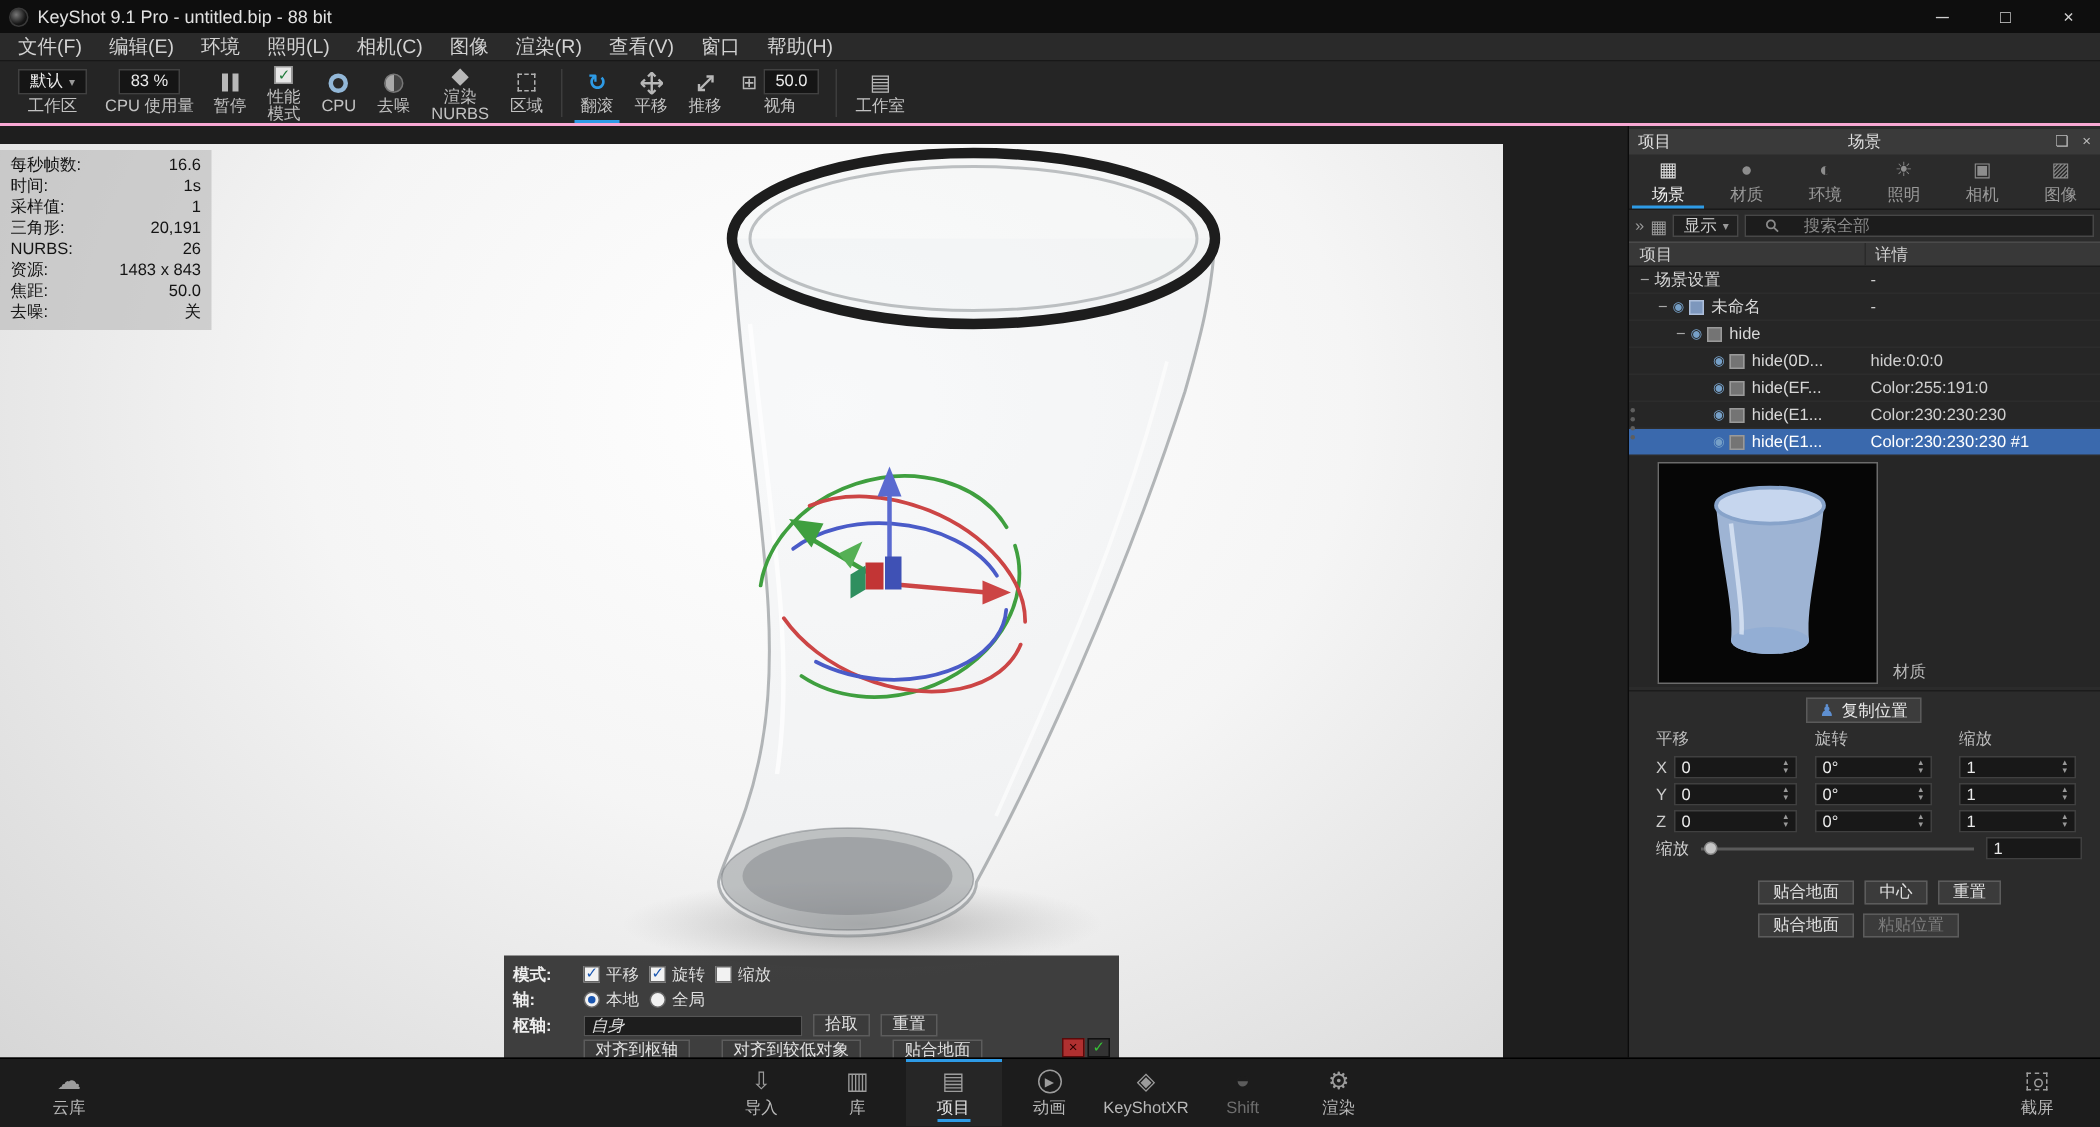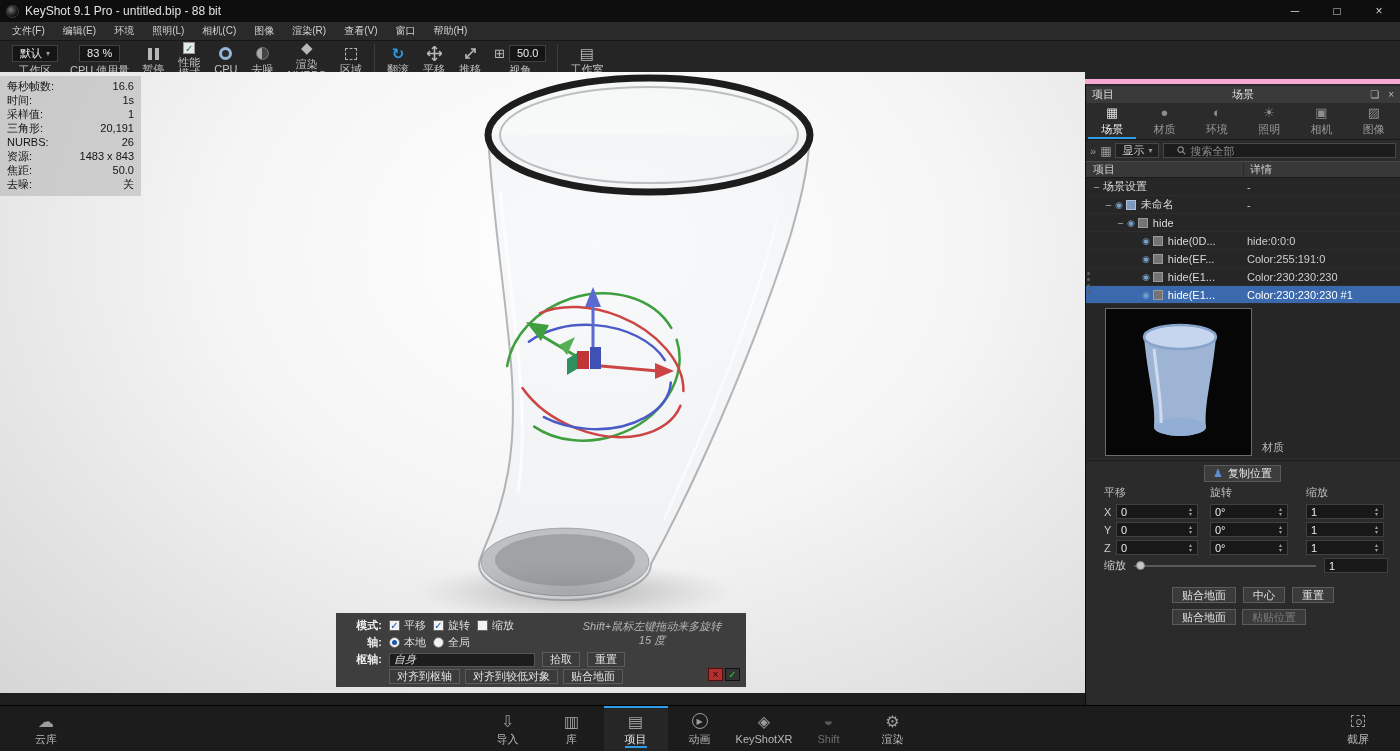--- a/index.html
+++ b/index.html
@@ -6,47 +6,47 @@
   html,body{width:1400px;height:751px}
   body{position:relative;background:#1e1e1e;overflow:hidden;color:#c8c8c8}
   i{font-style:normal}
   
   .titlebar{position:absolute;left:0;top:0;width:100%;height:22px;background:#0e0e0e;display:flex;align-items:center;padding:0 0 0 6px;gap:6px}
   .applogo{width:13px;height:13px;border-radius:50%;background:radial-gradient(circle at 35% 35%,#777 0%,#181818 60%,#000 100%);border:1px solid #3a3a3a}
   .apptitle{font-size:12px;color:#e2e2e2}
   .wincontrols{margin-left:auto;display:flex;height:22px}
   .wincontrols span{width:42px;display:flex;align-items:center;justify-content:center;font-size:12px;color:#cfcfcf}
   .menubar{position:absolute;left:0;top:22px;width:100%;height:19px;background:#2a2a2a;display:flex;align-items:center;padding-left:3px;border-bottom:1px solid #181818}
-  .menubar span{padding:0 9px;font-size:10px;color:#d2d2d2;cursor:default}
-  .toolbar{position:absolute;left:0;top:41px;width:100%;height:43px;background:#252525;border-bottom:5px solid #f9a8d4;display:flex;align-items:center;padding-left:6px}
+  .menubar span{padding:0 9px;font-size:13px;color:#d2d2d2;cursor:default}
+  .toolbar{position:absolute;left:0;top:41px;width:100%;height:43px;background:#252525;border-bottom:2px solid #f9a8d4;display:flex;align-items:center;padding-left:6px}
   .tbg{display:flex;flex-direction:column;align-items:center;justify-content:center;gap:3px;padding:0 6px;height:100%}
   .tbg .lbl,.tbi .lbl{font-size:11px;color:#c2c2c2;line-height:11px;text-align:center;white-space:nowrap}
   .valbox{background:#151515;border:1px solid #414141;color:#eaeaea;font-size:11px;padding:0 7px;height:17px;line-height:15px;display:flex;align-items:center;gap:4px}
   .valbox .dd{font-size:8px;color:#999}
   .tbi{display:flex;flex-direction:column;align-items:center;justify-content:center;gap:2px;padding:0 7px;height:100%;position:relative}
   .tbi .ic{height:17px;display:flex;align-items:center;justify-content:center;font-size:15px;color:#b8b8b8}
   .tbi.active .ic{color:#2e9be6;font-weight:bold}
   .tbi.active::after{content:"";position:absolute;left:3px;right:3px;bottom:0;height:2px;background:#2e9be6}
   .tsep{width:1px;height:32px;background:#3d3d3d;margin:0 5px}
   .pausebars{display:flex;gap:3px}.pausebars i{display:block;width:4px;height:12px;background:#b8b8b8}
   .perfbox{width:12px;height:12px;border:1px solid #999;background:#e8e8e8;color:#1f7a3a;font-size:10px;line-height:11px;text-align:center}
   .cpucirc{width:13px;height:13px;border-radius:50%;border:3px solid #93b8d8;background:#2a2a2a}
   .halfcirc{width:13px;height:13px;border-radius:50%;background:linear-gradient(90deg,#aaa 50%,#444 50%);border:1px solid #777}
   .dashbox{width:12px;height:12px;border:1px dashed #b0b0b0}
   .panicon line,.panicon path{stroke:#b8b8b8;stroke-width:1.6}
   
-  .viewport{position:absolute;left:0;top:72px;width:1085px;height:621px;background:radial-gradient(ellipse at 55% 28%,#ffffff 0%,#f5f5f5 45%,#d6d6d6 100%);overflow:hidden}
+  .viewport{position:absolute;left:0;top:96px;width:1002px;height:621px;background:radial-gradient(ellipse at 55% 28%,#ffffff 0%,#f5f5f5 45%,#d6d6d6 100%);overflow:hidden}
   .cupsvg,.gizmo{position:absolute}
   .gizmo{left:455px;top:195px}
   .stats{position:absolute;left:0;top:4px;width:141px;background:rgba(178,178,178,0.55);padding:3px 7px 5px 7px;font-size:11px;color:#141414;font-family:"DejaVu Sans Mono","Liberation Mono",monospace}
   .srow{display:flex;justify-content:space-between;line-height:14px;gap:6px}
   
   .moveovl{position:absolute;left:336px;top:541px;width:410px;height:74px;background:rgba(43,43,43,0.9);font-size:11px;color:#dedede;padding:4px 6px}
   .morow{display:flex;align-items:center;height:17px;gap:7px}
-  .molbl{width:40px;text-align:right;font-weight:bold;color:#eee;flex:none}
+  .molbl{width:40px;text-align:left;font-weight:bold;color:#eee;flex:none}
   .mopt{display:flex;align-items:center;gap:4px}
   .cb{width:11px;height:11px;background:#f2f2f2;border:1px solid #666;color:#1a56b0;font-size:10px;line-height:10px;text-align:center;flex:none}
   .cb.off{color:transparent}
   .radio{width:11px;height:11px;border-radius:50%;background:#f2f2f2;border:1px solid #666;position:relative;flex:none}
   .radio.on::after{content:"";position:absolute;left:2px;top:2px;width:5px;height:5px;border-radius:50%;background:#1a56b0}
   .hint{position:absolute;right:10px;top:6px;width:168px;text-align:center;font-style:italic;color:#b5b5b5;line-height:14px}
   .pivotinput{width:146px;height:14px;background:#1d1d1d;border:1px solid #555;color:#ddd;font-style:italic;font-size:11px;padding:0 4px;font-family:inherit}
   .mbtn{background:#3b3b3b;border:1px solid #5c5c5c;color:#e2e2e2;font-size:11px;height:15px;line-height:13px;padding:0 7px;white-space:nowrap}
   .confbtns{position:absolute;right:6px;bottom:6px;display:flex;gap:2px}
   .rbtn{width:15px;height:13px;background:#b03030;color:#2a0000;font-size:10px;text-align:center;line-height:12px;border:1px solid #5a0a0a}
@@ -62,21 +62,21 @@
   .ptab .ic{font-size:13px;color:#8d8d8d;height:15px;line-height:15px}
   .ptab .lbl{font-size:11px;color:#9a9a9a}
   .ptab.active .ic{color:#dcdcdc}
   .ptab.active .lbl{color:#ededed}
   .ptab.active::after{content:"";position:absolute;bottom:0;left:2px;right:2px;height:2px;background:#2e9be6}
   .pfilter{position:absolute;left:0;top:57px;width:100%;height:19px;display:flex;align-items:center;gap:4px;padding:0 4px}
   .chev{color:#9a9a9a;font-size:11px}
   .gridic{color:#9a9a9a;font-size:12px}
   .showbtn{display:flex;align-items:center;gap:4px;background:#202020;border:1px solid #474747;height:15px;padding:0 6px;color:#ccc}
   .showbtn .dd{font-size:8px;color:#999}
-  .searchbox{flex:1;height:15px;background:#1c1c1c;border:1px solid #474747;display:flex;align-items:center;gap:4px;padding:0 13px}
+  .searchbox{flex:1;height:15px;background:#1c1c1c;border:1px solid #474747;display:flex;align-items:center;gap:16px;padding:0 13px}
   .searchbox input{flex:1;background:transparent;border:0;outline:0;color:#bbb;font-size:11px;font-family:inherit}
   .searchbox input::placeholder{color:#8a8a8a}
   .pcolhead{position:absolute;left:0;top:77px;width:100%;height:17px;background:#383838;border-top:1px solid #4a4a4a;border-bottom:1px solid #1c1c1c;display:flex;align-items:center;color:#cfcfcf}
   .pcolhead .c1{width:158px;padding-left:7px;border-right:1px solid #2a2a2a;height:100%;display:flex;align-items:center}
   .pcolhead .c2{padding-left:6px}
   .ptree{position:absolute;left:0;top:94px;width:100%;height:280px;background:#262626}
   .trow{height:18px;display:flex;align-items:center;position:relative;color:#d8d8d8;border-bottom:1px solid #2c2c2c}
   .trow .det{position:absolute;left:161px;color:#cfcfcf;white-space:nowrap}
   .trow.sel{background:#3a69ad;color:#fff}
   .trow.sel .det{color:#fff}
@@ -315,24 +315,20 @@
         <span>焦距:</span>
         <span>50.0</span>
       </div>
     <div class="srow">
         <span>去噪:</span>
         <span>关</span>
       </div>
   </div>
 
   <div class="moveovl">
-    <div class="hint">
-      <span>Shift+鼠标左键拖动来多旋转</span><br>
-      <span>15 度</span>
-    </div>
     <div class="morow">
       <span class="molbl">模式:</span>
       <span class="mopt">
           <span class="cb">✓</span>
           <span>平移</span>
         </span>
       <span class="mopt">
           <span class="cb">✓</span>
           <span>旋转</span>
         </span>
@@ -351,21 +347,21 @@
           <span class="radio"></span>
           <span>全局</span>
         </span>
     </div>
     <div class="morow">
       <span class="molbl">枢轴:</span>
       <input class="pivotinput" value="自身" style="">
       <button class="mbtn">拾取</button>
       <button class="mbtn">重置</button>
     </div>
-    <div class="morow" style="padding-left:47px;gap:5px">
+    <div class="morow" style="padding-left:47px;gap:21px">
       <button class="mbtn">对齐到枢轴</button>
       <button class="mbtn">对齐到较低对象</button>
       <button class="mbtn">贴合地面</button>
     </div>
     <div class="confbtns">
       <span class="rbtn">×</span>
       <span class="gbtn">✓</span>
     </div>
   </div>
 </div>

